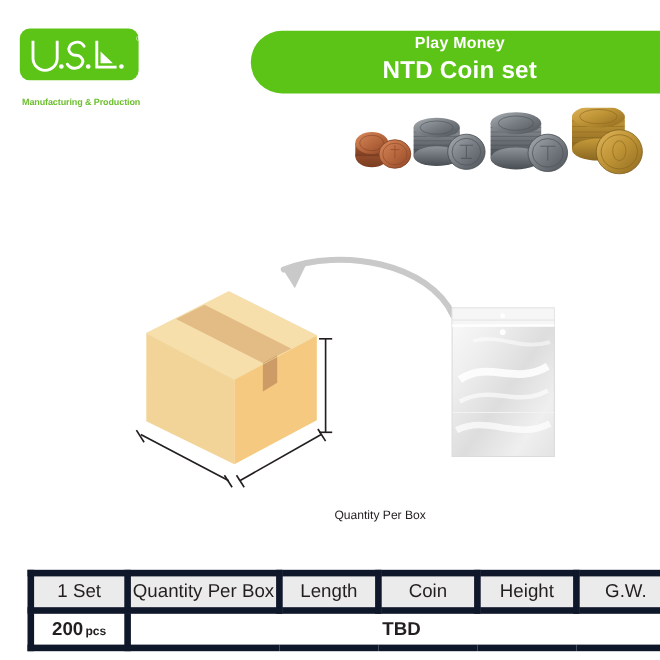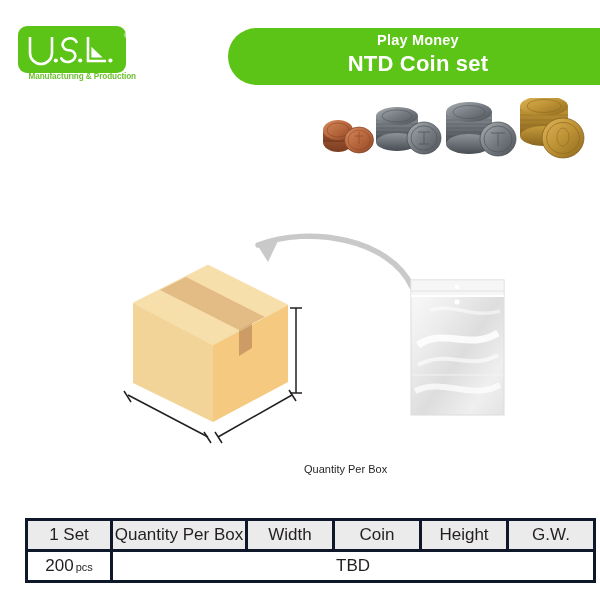--- a/index.html
+++ b/index.html
@@ -45,28 +45,27 @@
     position: absolute;
     right: 7px;
     top: 6px;
     font-size: 7px;
     color: #ffffff;
     line-height: 1;
   }
   #logo-tagline {
     position: absolute;
     left: 2px;
-    top: 46px;
+    top: 62px;
     width: 116px;
     font-size: 8.2px;
     letter-spacing: -0.1px;
     color: #6cbf2e;
     font-weight: bold;
     white-space: nowrap;
-    text-align: right;
   }
 
   
   #banner {
     position: absolute;
     left: 228px;
     top: 28px;
     width: 380px;
     height: 57px;
     background: #5cc417;
@@ -119,34 +118,35 @@
   
   #spec-table {
     position: absolute;
     left: 25px;
     top: 518px;
     width: 550px;
     border-collapse: collapse;
     table-layout: fixed;
   }
   #spec-table th, #spec-table td {
-    border: 3px solid #0f172a;
+    border: 6px solid #0f172a;
     font-weight: normal;
     font-size: 17px;
     color: #231f20;
     height: 28px;
     text-align: center;
     padding: 0;
     margin-left: 31px;
   }
   #spec-table thead th {
     background: #ebebeb;
   }
   #spec-table tbody td {
     background: #ffffff;
+    font-weight: bold;
   }
   .pcs-unit {
     font-size: 11px;
     margin-left: 2px;
   }
 </style>
 </head>
 <body>
 
 <div id="logo-block">
@@ -346,21 +346,21 @@
   <div class="diag-label" id="label-gw">G.W.</div>
   <div class="diag-label" id="label-height">Height</div>
 
 </div>
 
 <table id="spec-table">
   <thead>
     <tr>
       <th style="width:82px">1 Set</th>
       <th style="width:132px">Quantity Per Box</th>
-      <th style="width:84px">Width</th>
+      <th style="width:84px">Length</th>
       <th style="width:84px">Coin</th>
       <th style="width:84px">Height</th>
       <th style="width:84px">G.W.</th>
     </tr>
   </thead>
   <tbody>
     <tr>
       <td>
         <span>200</span><span class="pcs-unit">pcs</span>
       </td>

